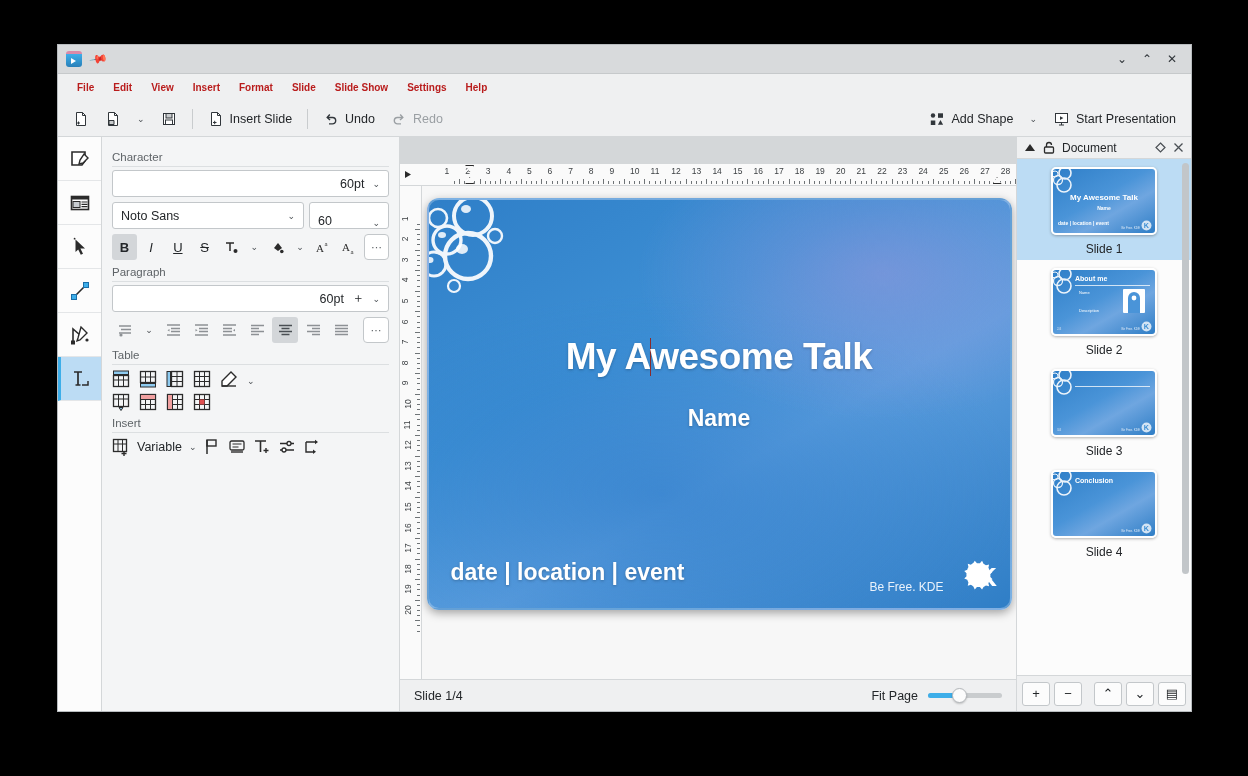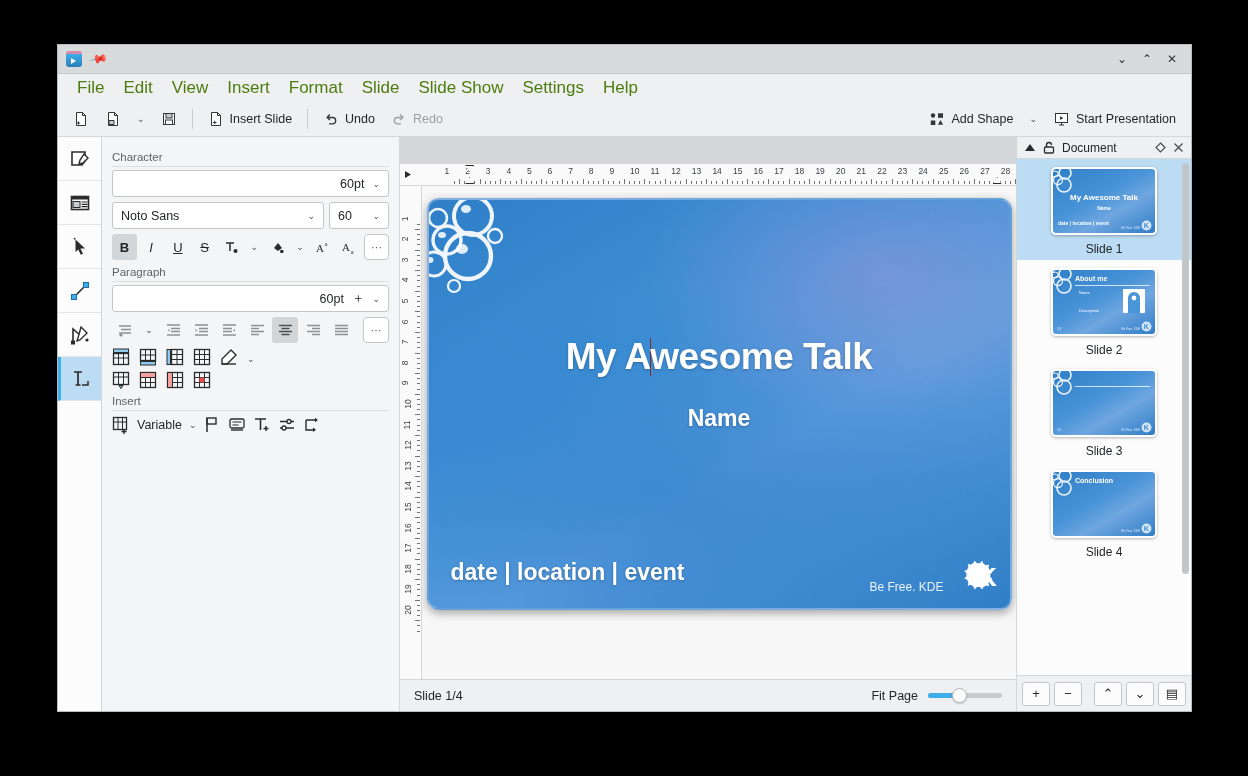--- a/index.html
+++ b/index.html
@@ -46,21 +46,21 @@
     width: 22px; height: 22px; display:flex; align-items:center; justify-content:center;
     font-size: 12px; color:#31363b; cursor:pointer;
   }
 
   
   .menubar {
     height: 27px; background:#eff0f1; display:flex; align-items:center;
     padding-left: 10px; gap: 1px; flex:none;
   }
   .menu-item {
-    padding: 4px 9px; font-size: 17px; color:#4d7c0f; cursor:pointer; border-radius:2px;
+    padding: 4px 9px; font-size: 10px; color:#b91c1c; cursor:pointer; border-radius:2px;font-weight:bold;
   }
 
   
   .toolbar {
     height: 36px; background:#eff0f1; display:flex; align-items:center;
     padding: 0 8px; gap: 2px; flex:none; border-bottom:1px solid #d4d7d9;
   }
   .tbar-btn {
     display:flex; align-items:center; gap:6px; padding: 4px 7px;
     font-size: 12.5px; color:#232629; border-radius:3px; cursor:pointer;
@@ -99,21 +99,21 @@
   .combo {
     height: 27px; background:#fff; border:1px solid #c3c7ca; border-radius:3px;
     display:flex; align-items:center; justify-content:flex-end; gap:8px;
     padding: 0 8px; font-size: 12.5px; color:#232629; cursor:pointer;
     margin-bottom: 5px;
   }
   .combo.left { justify-content:space-between; }
   .combo-row { display:flex; gap:5px; margin-bottom:5px; }
   .combo-row .combo{ margin-bottom:0; }
   .fnt-name { flex:1; }
-  .fnt-size { width: 60px; }
+  .fnt-size { width: 80px; align-items: flex-end; }
   .btnrow { display:flex; align-items:center; gap:2px; margin-bottom:4px; }
   .ibtn {
     width: 26px; height:26px; display:flex; align-items:center; justify-content:center;
     border-radius:3px; cursor:pointer; font-size:13px; color:#232629;
   }
   .ibtn.on{ background:#d3d6d9; }
   .ibtn.small{ width:18px; }
   .dots {
     width: 26px; height:26px; background:#fff; border:1px solid #c3c7ca; border-radius:4px;
     display:flex; align-items:center; justify-content:center; font-size:11px; color:#5e6367;
@@ -503,20 +503,21 @@
             </svg>
         </div>
         <div class="ibtn">
           <svg width="15" height="15" viewBox="0 0 15 15">
               <path d="M1 2.5h13M1 5.5h13M1 8.5h13M1 11.5h13" stroke="#8d9195" stroke-width="1.4"></path>
             </svg>
         </div>
         <div class="dots">⋯</div>
       </div>
 
+      <div class="sec-label">Table</div>
       <div class="grid-icons">
         <div class="gicon">
           <svg width="18" height="18" viewBox="0 0 18 18">
               <rect x="1.5" y="5.5" width="15" height="11" fill="none" stroke="#2b2b2b" stroke-width="1.3"></rect>
               <path d="M1.5 10h15M6.5 5.5v11M11.5 5.5v11" stroke="#2b2b2b"></path>
               <rect x="1.5" y="1" width="15" height="3.5" fill="#8ecbf0" stroke="#2b2b2b"></rect>
             </svg>
         </div>
         <div class="gicon">
           <svg width="18" height="18" viewBox="0 0 18 18">

